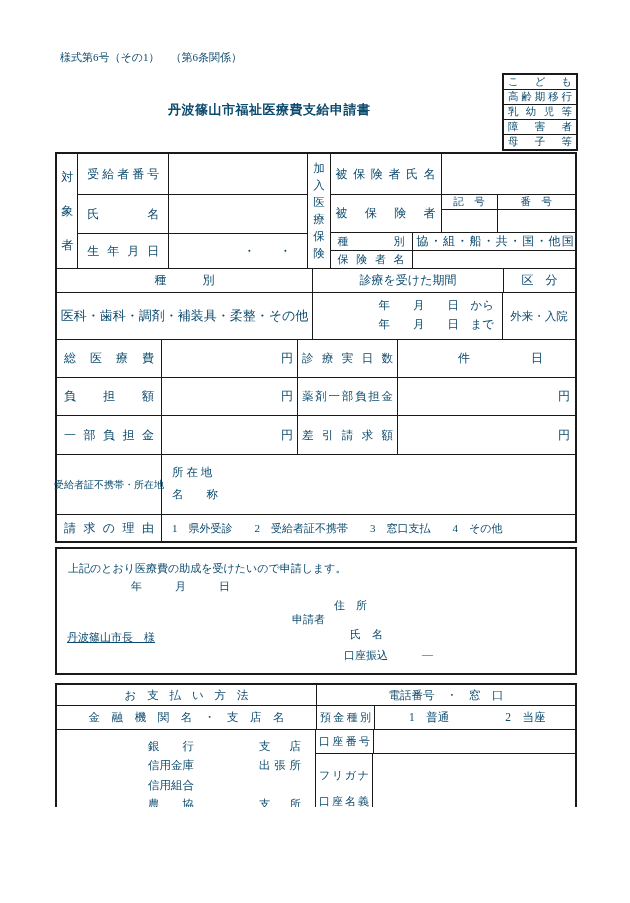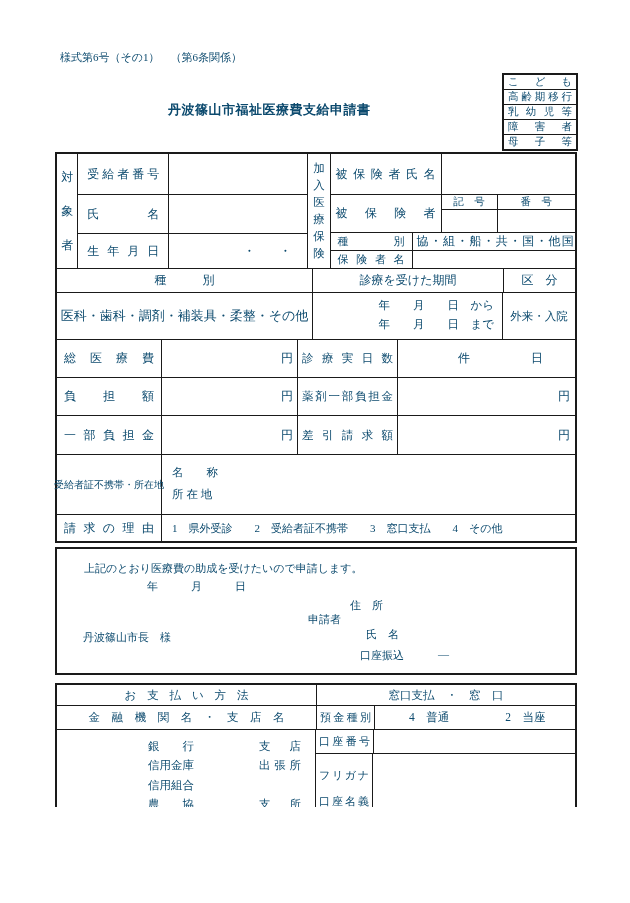--- a/index.html
+++ b/index.html
@@ -62,27 +62,27 @@
   .secD{height:59px;display:flex;}
   .dlabel{width:104px;display:flex;align-items:center;justify-content:center;font-size:10px;white-space:nowrap;}
   .dval{flex:1;padding:6px 0 0 10px;font-size:11.5px;box-sizing:border-box;}
   .dval div{line-height:22px;}
   .secE{flex:1;display:flex;}
   .elabel{width:104px;display:flex;align-items:center;}
   .elabel .hjust{padding:0 7px;}
   .eval{flex:1;display:flex;align-items:center;padding-left:10px;font-size:11px;white-space:nowrap;box-sizing:border-box;}
   
   .declbox{left:55px;top:547px;width:522px;height:128px;font-size:11px;}
-  .declbox span{position:absolute;white-space:nowrap;margin-left:16px;}
+  .declbox span{position:absolute;white-space:nowrap;}
   .d-statement{left:11px;top:12px;}
   .d-date{left:74px;top:30px;}
   .d-addr{left:277px;top:49px;}
   .d-applicant{left:235px;top:63px;}
   .d-name{left:293px;top:78px;}
-  .d-mayor{left:10px;top:81px;}
+  .d-mayor{left:10px;top:81px;text-decoration:underline;}
   .d-phone{left:287px;top:99px;}
   .d-dash{left:365px;top:99px;}
   
   .paybox{left:55px;top:683px;width:522px;height:142px;display:flex;flex-direction:column;font-size:11.5px;}
   .phead{height:20px;display:flex;}
   .pleft{width:259px;display:flex;align-items:center;justify-content:center;}
   .phead .pleft .hjust{width:124px;}
   .prow2{height:23px;display:flex;}
   .prow2 .pleft .hjust{width:196px;}
   .pdep{width:57px;display:flex;align-items:center;font-size:11px;}
@@ -353,22 +353,22 @@
           </div>
         <div class="cval2">
             <span>円</span>
           </div>
       </div>
     </div>
 
     <div class="secD bb">
       <div class="dlabel br">受給者証不携帯・所在地</div>
       <div class="dval">
+        <div>所 在 地</div>
         <div>名　　称</div>
-        <div>所 在 地</div>
       </div>
     </div>
 
     <div class="secE">
       <div class="elabel br">
           <span class="hjust">
             <span>請</span>
             <span>求</span>
             <span>の</span>
             <span>理</span>
@@ -396,21 +396,21 @@
       <div class="pleft br">
           <span class="hjust">
             <span>お</span>
             <span>支</span>
             <span>払</span>
             <span>い</span>
             <span>方</span>
             <span>法</span>
           </span>
         </div>
-      <div class="cen" style="flex:1;">窓口支払　・　窓　口</div>
+      <div class="cen" style="flex:1;">電話番号　・　窓　口</div>
     </div>
     <div class="prow2 bb">
       <div class="pleft br">
           <span class="hjust">
             <span>金</span>
             <span>融</span>
             <span>機</span>
             <span>関</span>
             <span>名</span>
             <span>・</span>
@@ -421,21 +421,21 @@
         </div>
       <div class="pdep br">
           <span class="hjust">
             <span>預</span>
             <span>金</span>
             <span>種</span>
             <span>別</span>
           </span>
         </div>
       <div class="p2val">
-        <span>4　普通</span>
+        <span>1　普通</span>
         <span>2　当座</span>
       </div>
     </div>
     <div class="pbody">
       <div class="pbank br">
         <div class="bankline">
           <span class="bname hjust">
               <span>銀</span>
               <span>行</span>
             </span>

